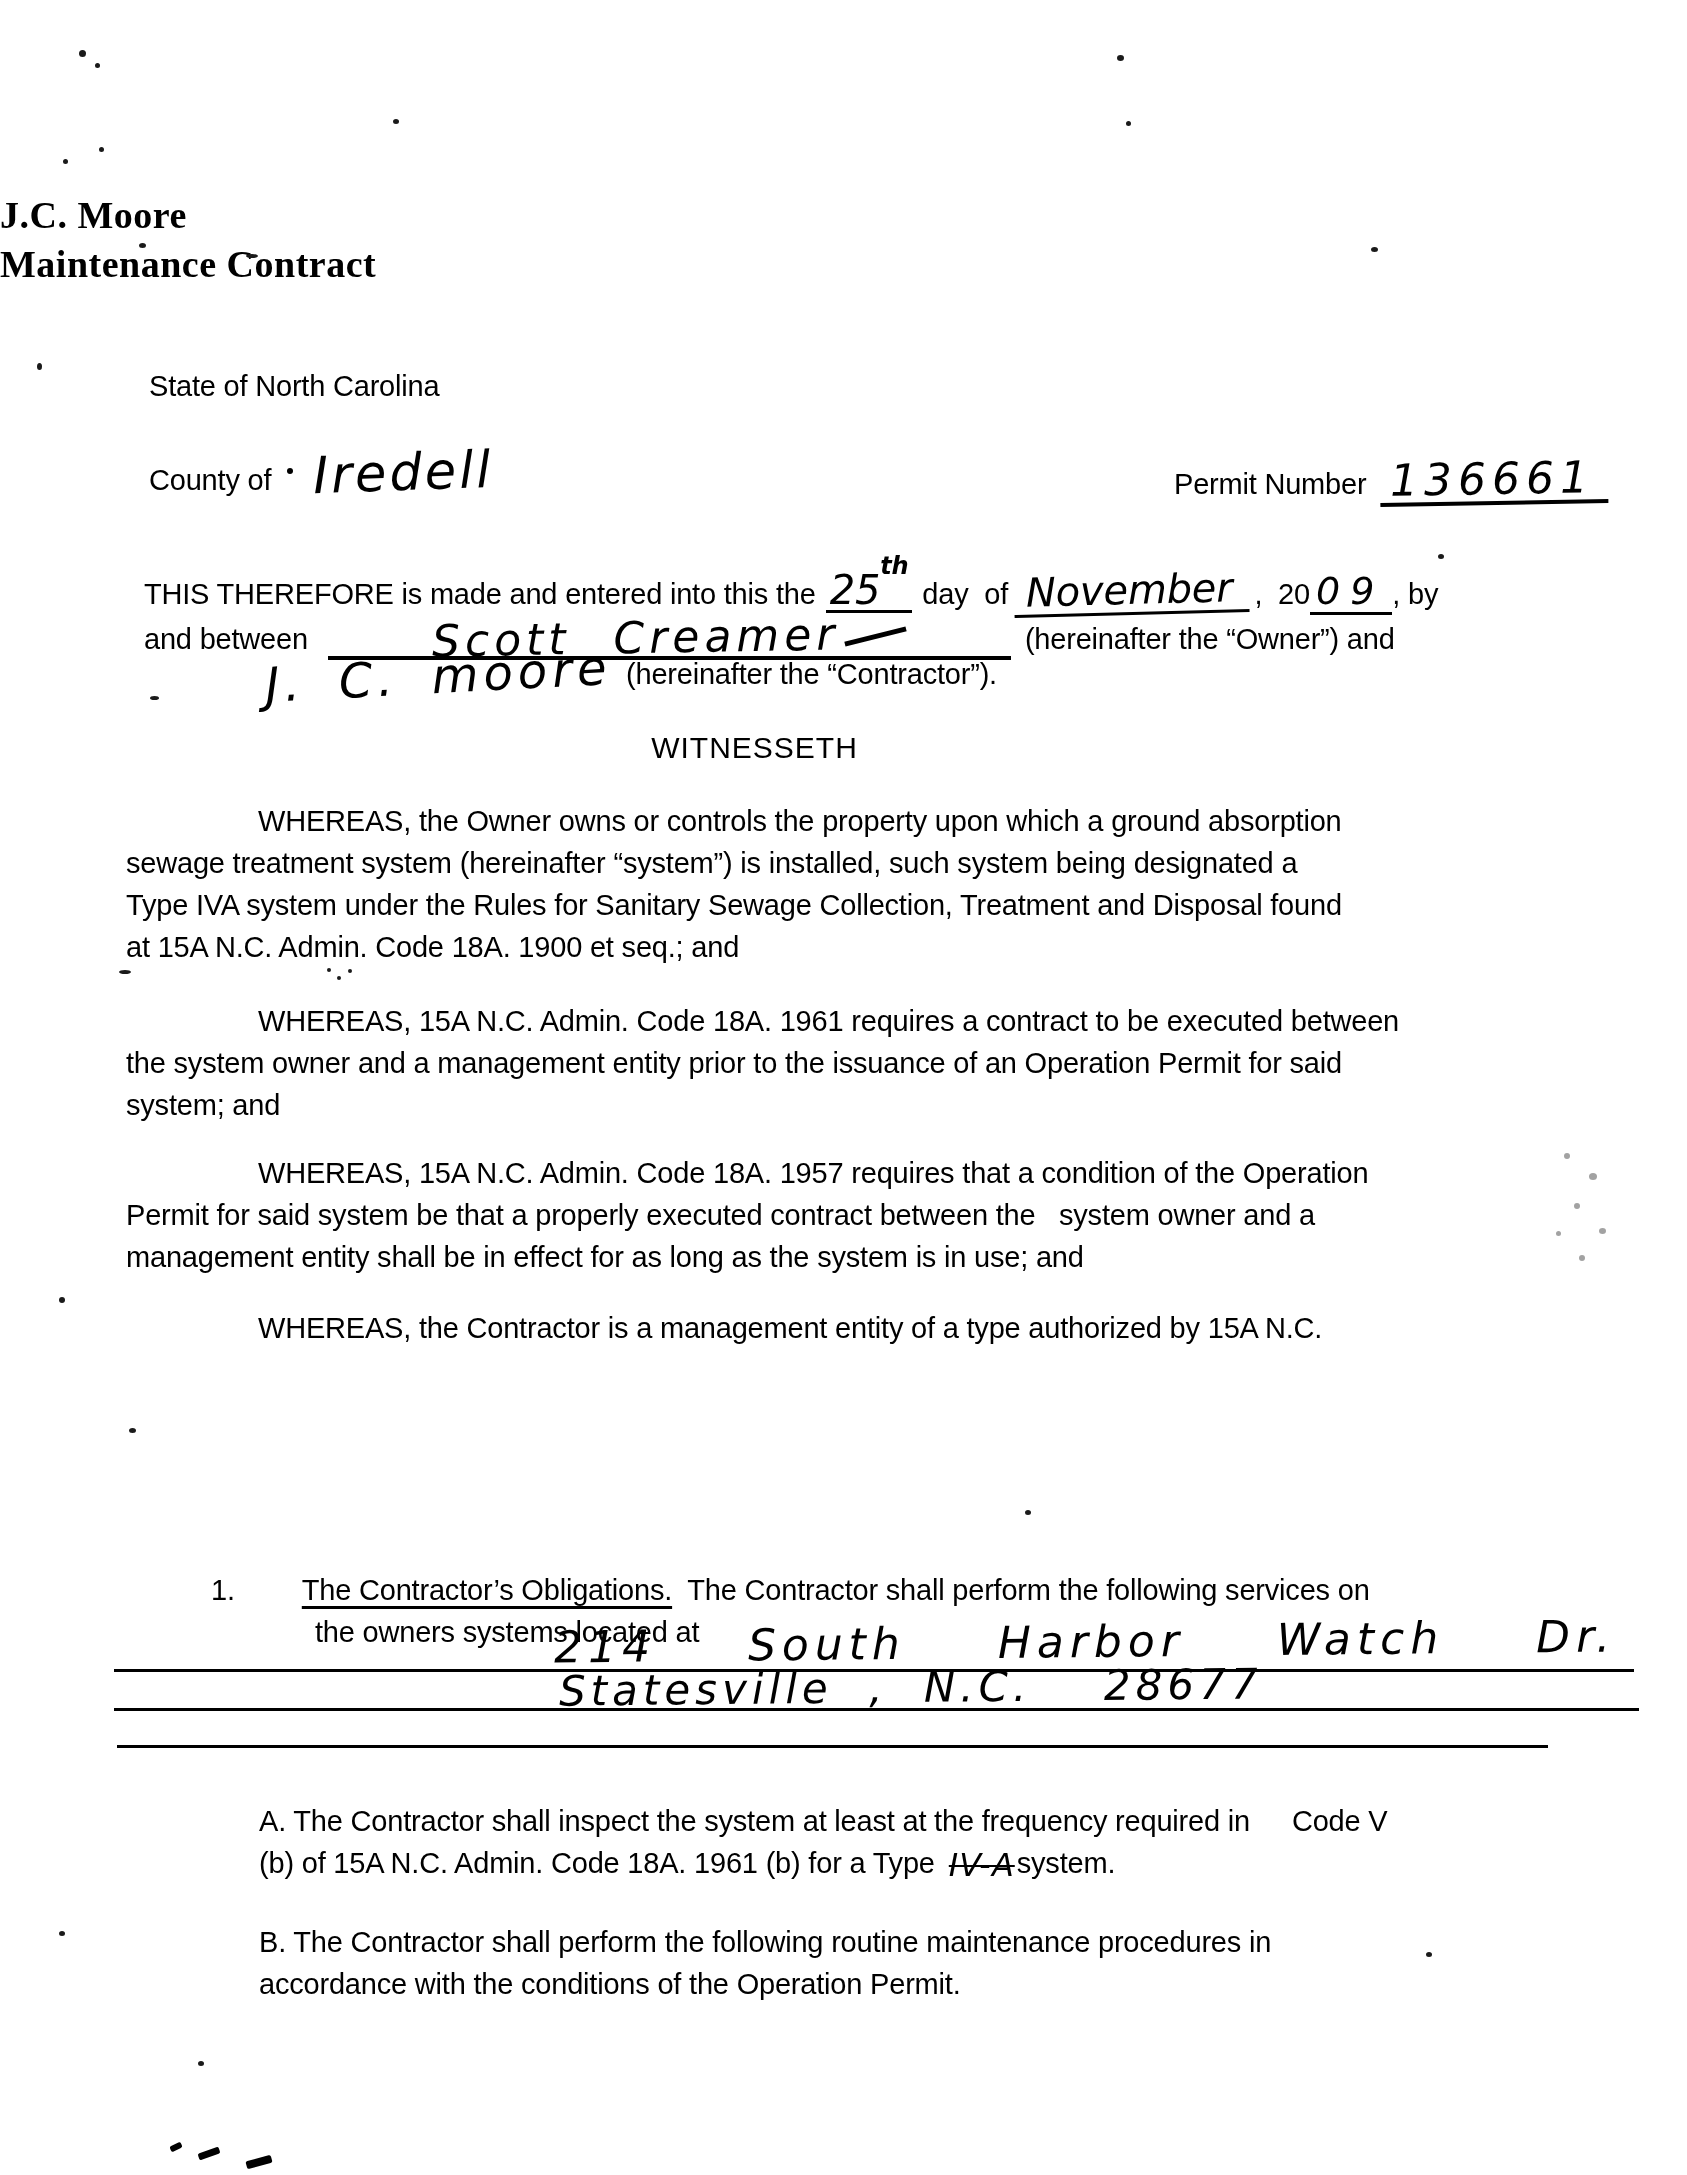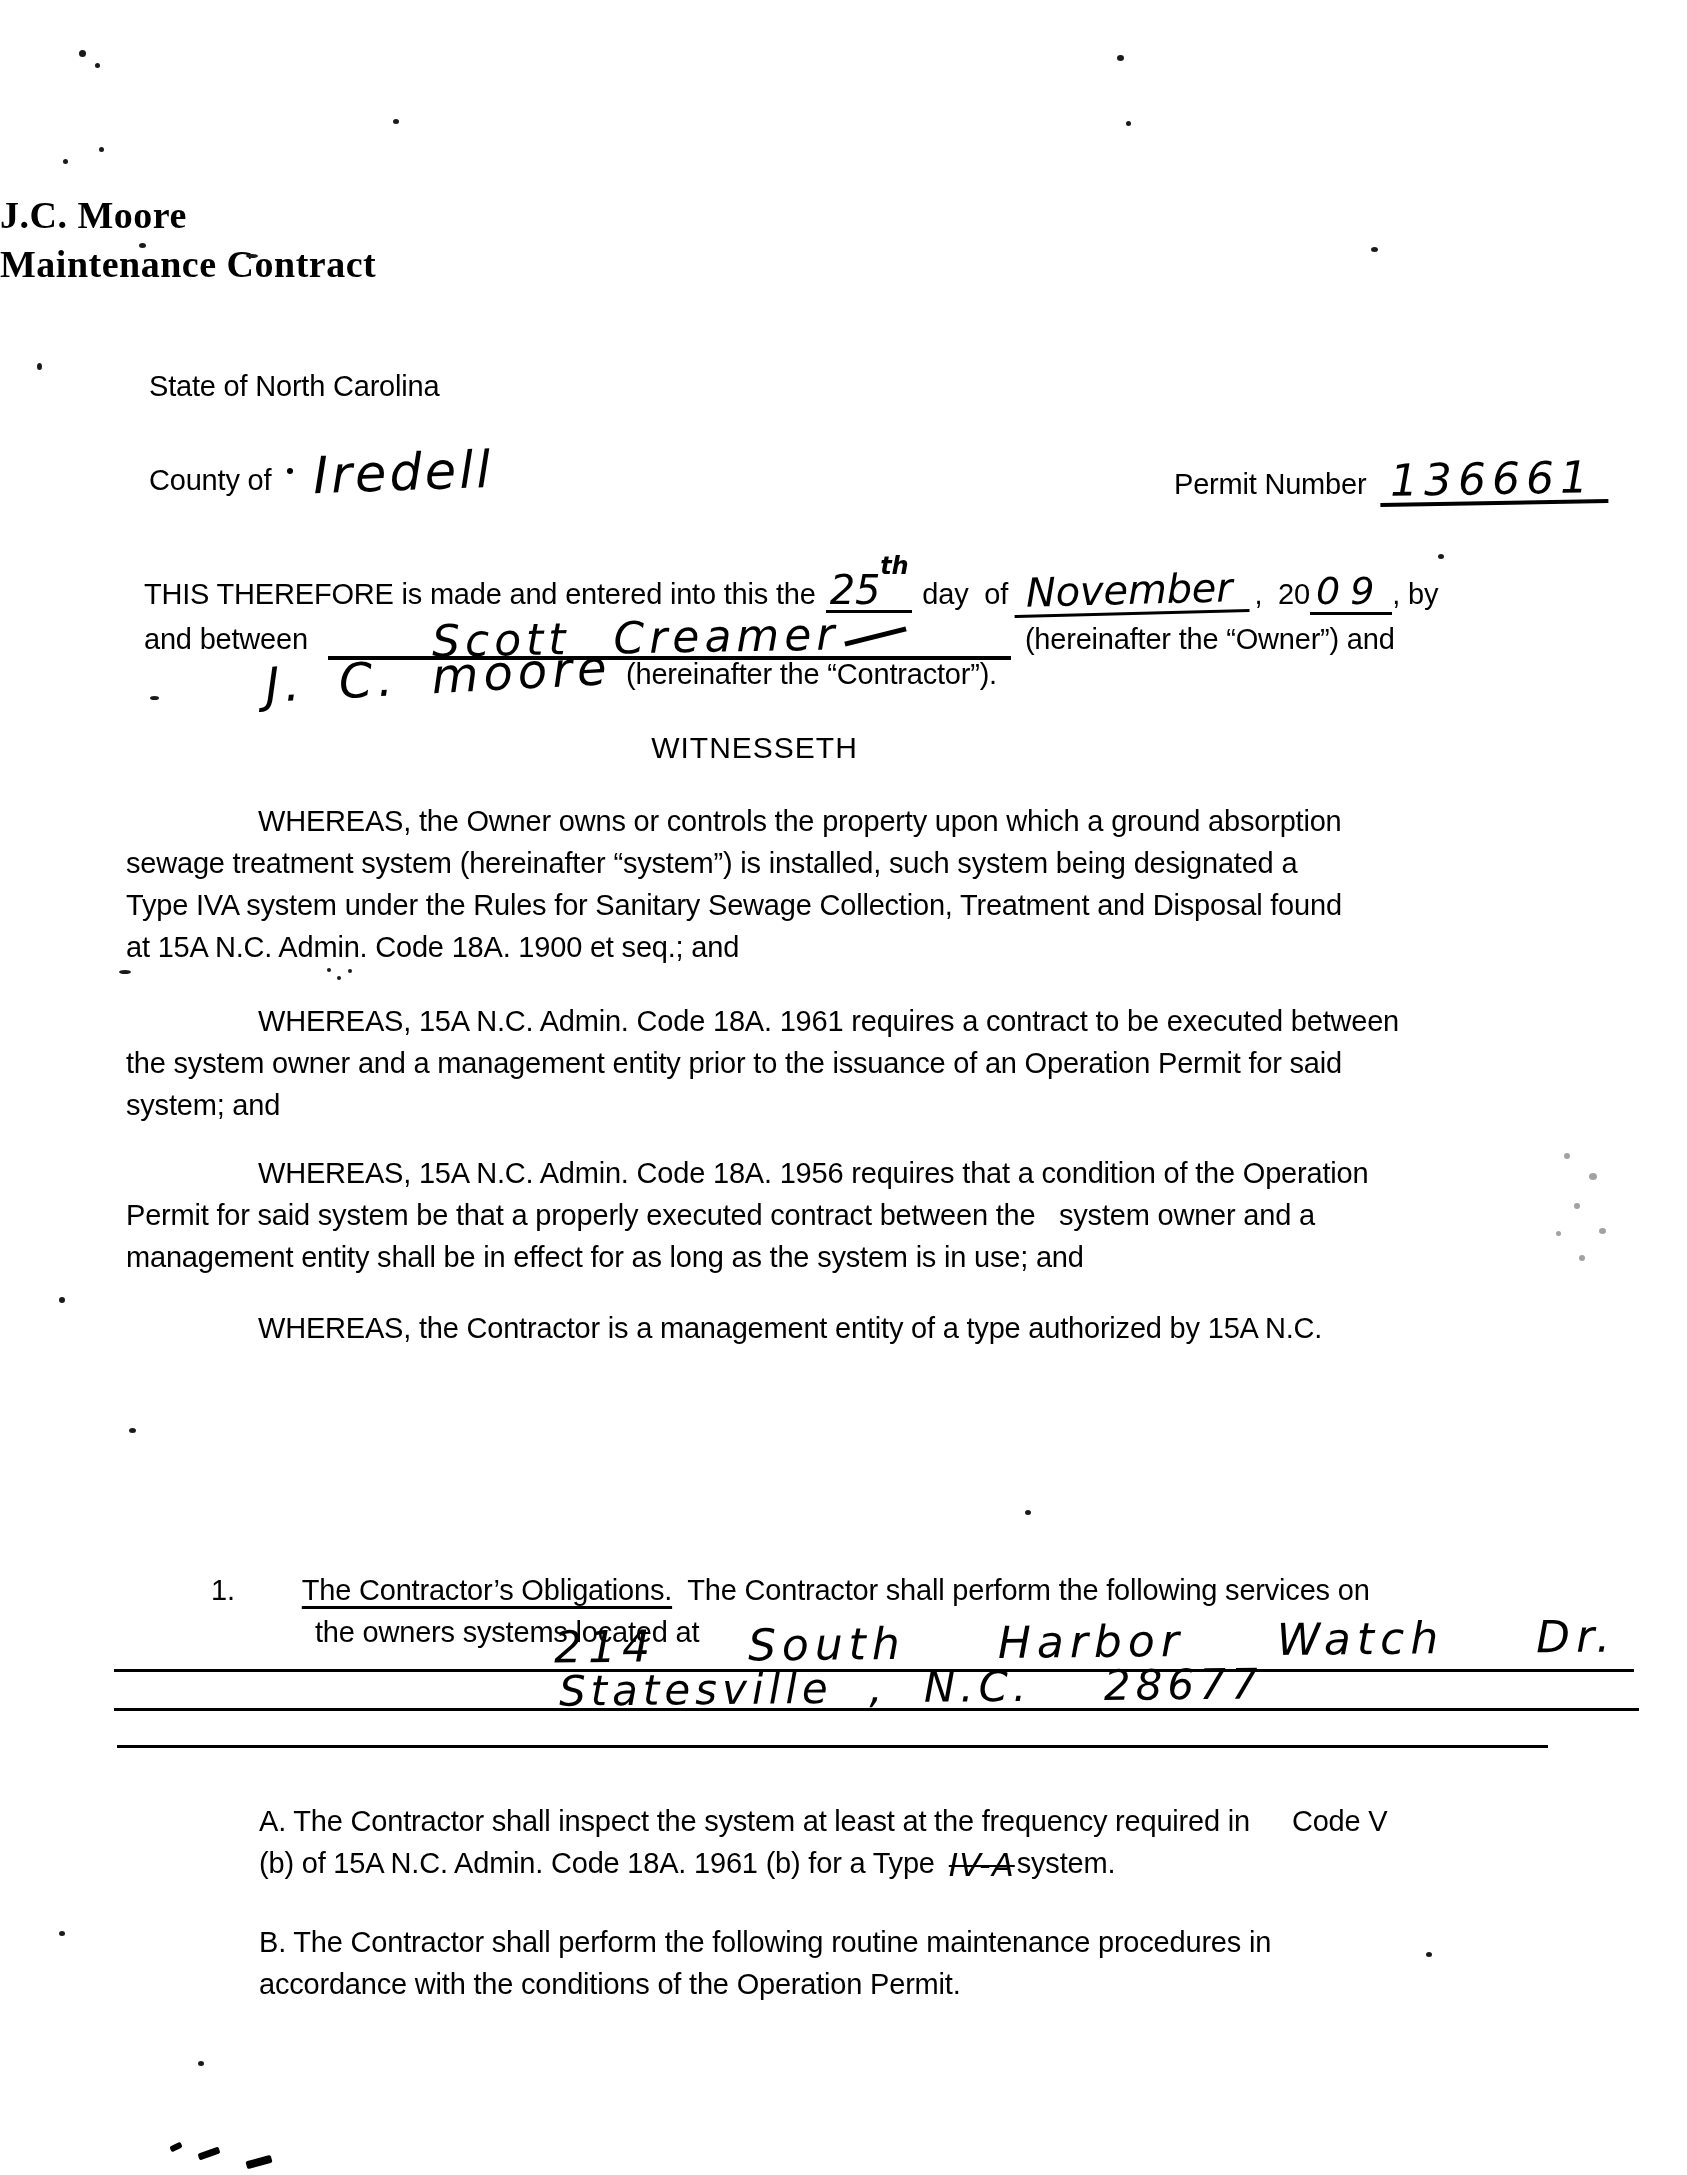--- a/index.html
+++ b/index.html
@@ -104,21 +104,21 @@
     <div class="ln">at 15A N.C. Admin. Code 18A. 1900 et seq.; and</div>
   </div>
 
   <div class="para" style="top:1000px;">
     <div class="ln indent">WHEREAS, 15A N.C. Admin. Code 18A. 1961 requires a contract to be executed between</div>
     <div class="ln">the system owner and a management entity prior to the issuance of an Operation Permit for said</div>
     <div class="ln">system; and</div>
   </div>
 
   <div class="para" style="top:1152px;">
-    <div class="ln indent">WHEREAS, 15A N.C. Admin. Code 18A. 1956 requires that a condition of the Operation</div>
+    <div class="ln indent">WHEREAS, 15A N.C. Admin. Code 18A. 1957 requires that a condition of the Operation</div>
     <div class="ln">Permit for said system be that a properly executed contract between the   system owner and a</div>
     <div class="ln">management entity shall be in effect for as long as the system is in use; and</div>
   </div>
 
   <div class="para" style="top:1307px;">
     <div class="ln indent">WHEREAS, the Contractor is a management entity of a type authorized by 15A N.C.</div>
   </div>
 
 
   <div class="para" style="left:211px; top:1569px;">

